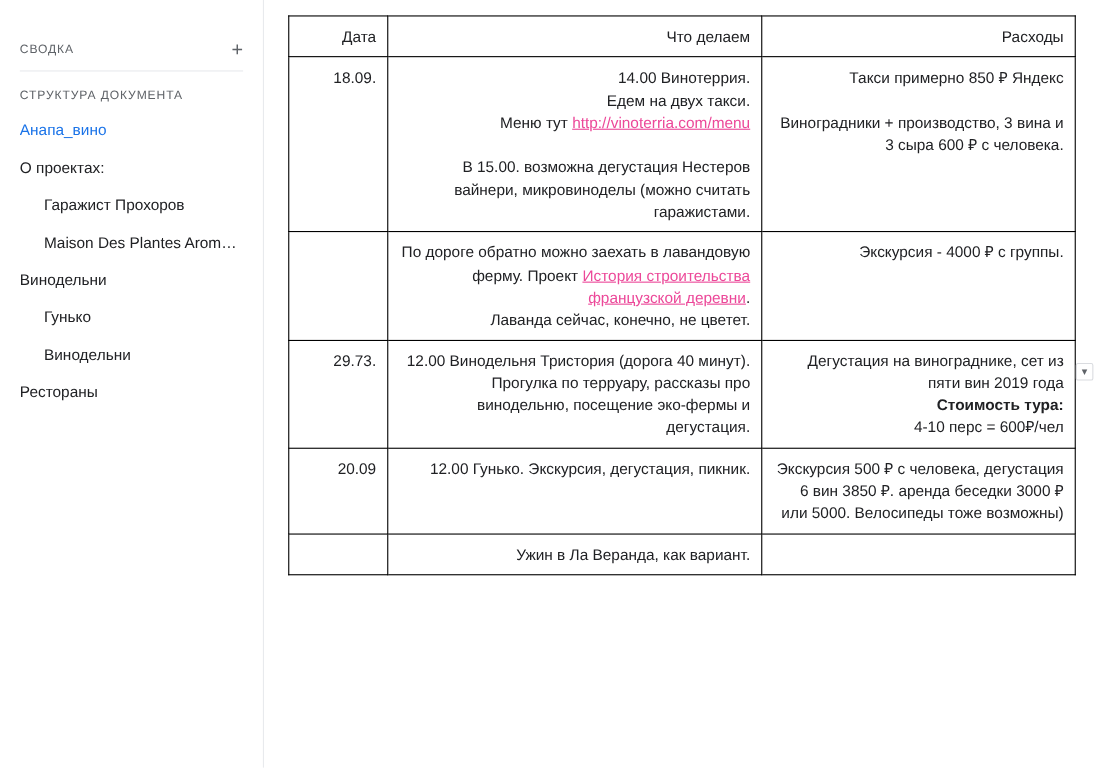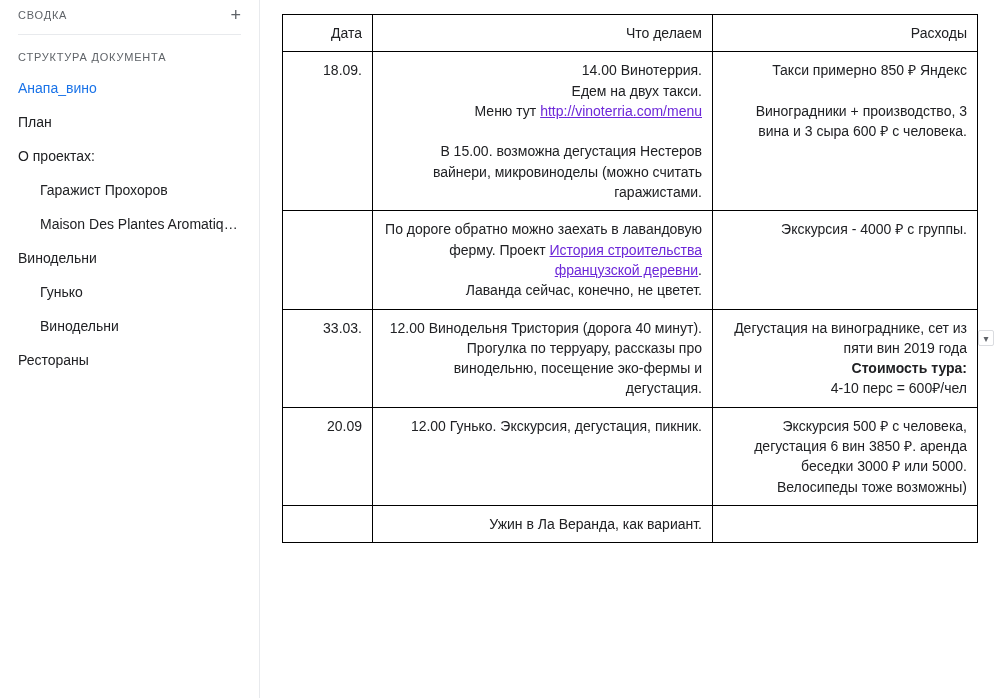--- a/index.html
+++ b/index.html
@@ -7,22 +7,22 @@
       font-family: Arial, sans-serif;
       font-size: 14px;
       color: #202124;
       background: #fff;
       display: flex;
       width: 1000px;
       height: 698px;
       overflow: hidden;
     }
     .sidebar {
-      width: 260px;
-      padding: 6px 0 18px 18px;
+      width: 240px;
+      padding: 36px 0 18px 18px;
       border-right: 1px solid #e8eaed;
       flex-shrink: 0;
     }
     .summary-header {
       display: flex;
       justify-content: space-between;
       align-items: center;
       padding-right: 18px;
       margin-bottom: 10px;
     }
@@ -78,21 +78,21 @@
       padding: 8px 10px;
       vertical-align: top;
       text-align: right;
       font-size: 14px;
       line-height: 1.45;
       font-weight: normal;
     }
     col.c1 { width: 90px; }
     col.c2 { width: 340px; }
     col.c3 { width: auto; }
-    a { color: #6d28d9; text-decoration: underline; }
+    a { color: #ec4899; text-decoration: underline; }
     b { font-weight: 700; }
     .expand-widget {
       position: absolute;
       right: 6px;
       top: 330px;
       width: 16px;
       height: 16px;
       border: 1px solid #dadce0;
       border-radius: 2px;
       font-size: 10px;
@@ -109,21 +109,20 @@
 
 <div class="sidebar">
   <div class="summary-header">
     <span class="summary-title">СВОДКА</span>
     <span class="plus-icon">+</span>
   </div>
   <div class="divider"></div>
   <div class="structure-title">СТРУКТУРА ДОКУМЕНТА</div>
   <div id="outline-list">
       <div class="outline-item active">Анапа_вино</div>
-      <div class="outline-item">План</div>
       <div class="outline-item">О проектах:</div>
       <div class="outline-item indent">Гаражист Прохоров</div>
       <div class="outline-item indent">Maison Des Plantes Aromatiqu…</div>
       <div class="outline-item">Винодельни</div>
       <div class="outline-item indent">Гунько</div>
       <div class="outline-item indent">Винодельни</div>
       <div class="outline-item">Рестораны</div>
     </div>
 </div>
 
@@ -153,21 +152,21 @@
 
 Виноградники + производство, 3 вина и 3 сыра 600 ₽ с человека.</td>
         </tr>
         <tr>
           <td></td>
           <td style="white-space: pre-line;">По дороге обратно можно заехать в лавандовую ферму. Проект <a href="#">История строительства французской деревни</a>.
 Лаванда сейчас, конечно, не цветет.</td>
           <td style="white-space: pre-line;">Экскурсия - 4000 ₽ с группы.</td>
         </tr>
         <tr>
-          <td>33.03.</td>
+          <td>29.73.</td>
           <td style="white-space: pre-line;">12.00 Винодельня Тристория (дорога 40 минут).
 Прогулка по терруару, рассказы про винодельню, посещение эко-фермы и дегустация.</td>
           <td style="white-space: pre-line;">Дегустация на винограднике, сет из пяти вин 2019 года
 <b>Стоимость тура:</b>
 4-10 перс = 600₽/чел</td>
         </tr>
         <tr>
           <td>20.09</td>
           <td style="white-space: pre-line;">12.00 Гунько. Экскурсия, дегустация, пикник.</td>
           <td style="white-space: pre-line;">Экскурсия 500 ₽ с человека, дегустация 6 вин 3850 ₽. аренда беседки 3000 ₽ или 5000. Велосипеды тоже возможны)</td>

